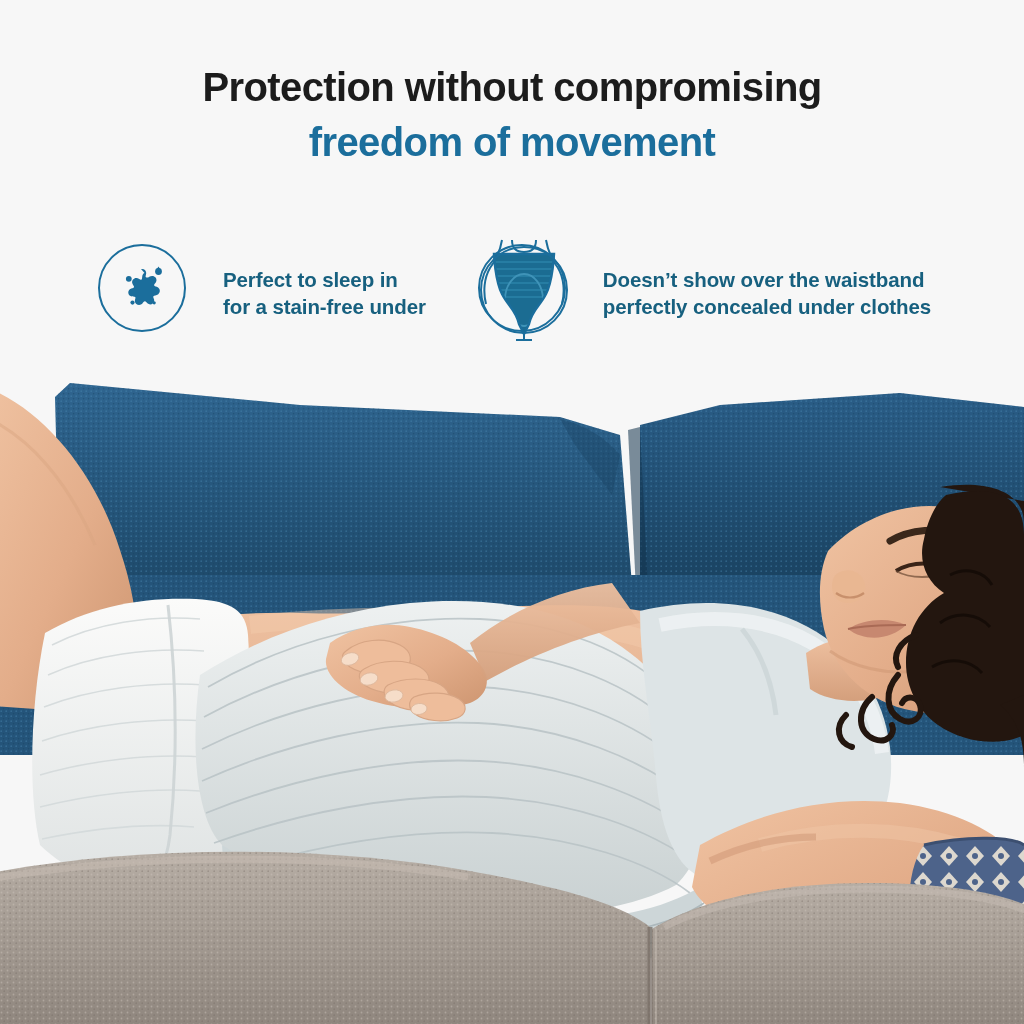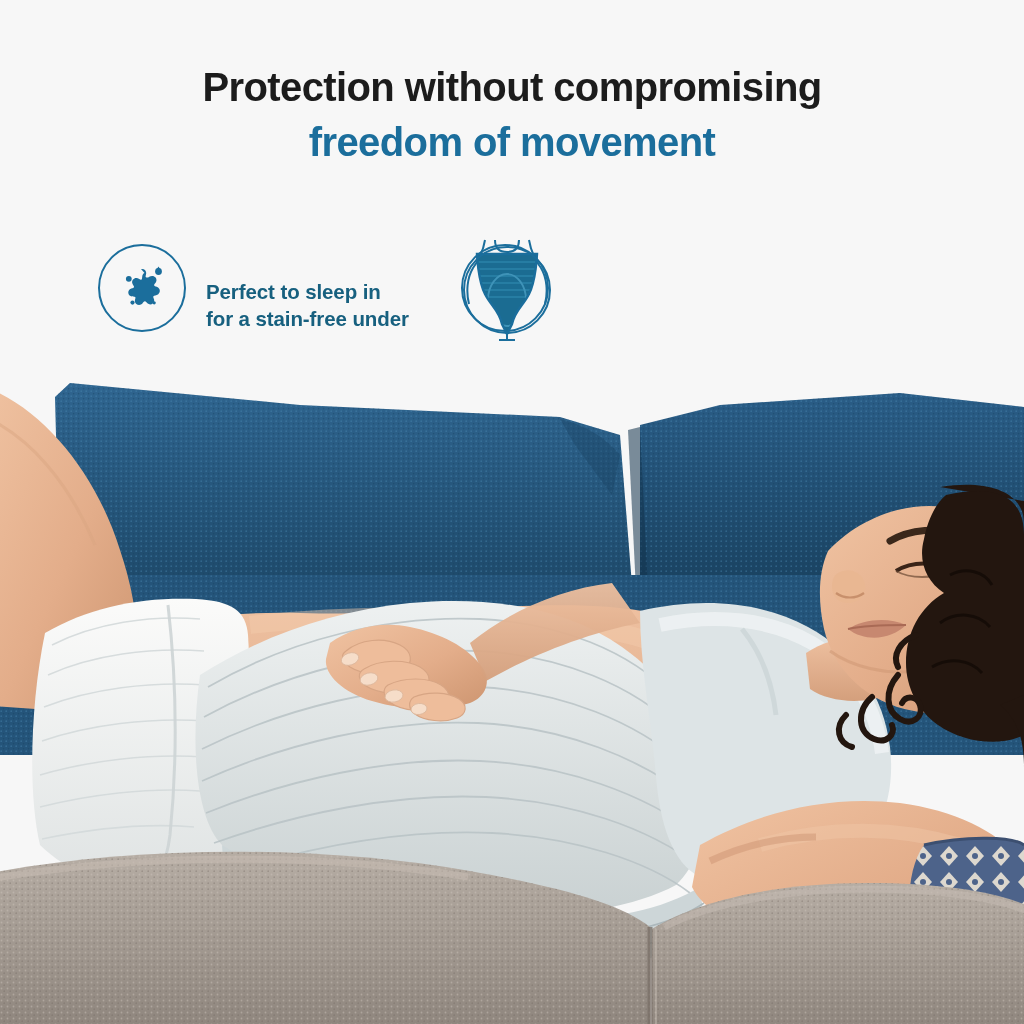--- a/index.html
+++ b/index.html
@@ -20,21 +20,21 @@
   .headline .line2 {
     display:block; font-size:40px; font-weight:bold; color:#1b6e9c;
     letter-spacing:-0.6px; line-height:1.18; margin-top:8px;
   }
 
   
   .features {
     position:absolute; top:244px; left:0; width:1024px; height:110px;
     display:flex; justify-content:flex-start; align-items:flex-start;
   }
-  .feature { display:flex; align-items:flex-end; }
+  .feature { display:flex; align-items:center;gap:17px; }
   .feature.f1 { margin-left:98px; }
   .feature.f2 { margin-left:52px; }
   .icon-circle {
     position:relative; width:88px; height:88px; flex:0 0 88px;
     border:2px solid #1b6e9c; border-radius:50%;
     display:flex; align-items:center; justify-content:center;
     overflow:visible;
   }
   .icon-circle svg { display:block; }
   .feature-text {
@@ -109,20 +109,22 @@
                 <path d="M18 52 H86"></path>
                 <path d="M18 59 H86"></path>
             </g>
             <ellipse cx="52" cy="62" rx="19" ry="26" fill="none" stroke="#3f93b8" stroke-width="1.8"></ellipse>
           </g>
           <path d="M22 16 L82 16 C82 16 81 42 74 56 C68 68 60 72 57 86 L52 96 L47 86 C44 72 36 68 30 56 C23 42 22 16 22 16 Z" fill="none" stroke="#1b6e9c" stroke-width="2.4"></path>
           <circle cx="52" cy="52" r="43" fill="none" stroke="#1b6e9c" stroke-width="2"></circle>
         </svg>
       </div>
       <div class="feature-text">
+        <span>Doesn’t show over the waistband</span>
+        <span>perfectly concealed under clothes</span>
       </div>
     </div>
 
   </div>
 
   <div class="photo">
     <svg viewBox="0 0 1024 649" preserveAspectRatio="none">
       <defs>
         <linearGradient id="gBlue" x1="0" y1="0" x2="0" y2="1">
           <stop offset="0" stop-color="#2f6590"></stop>

